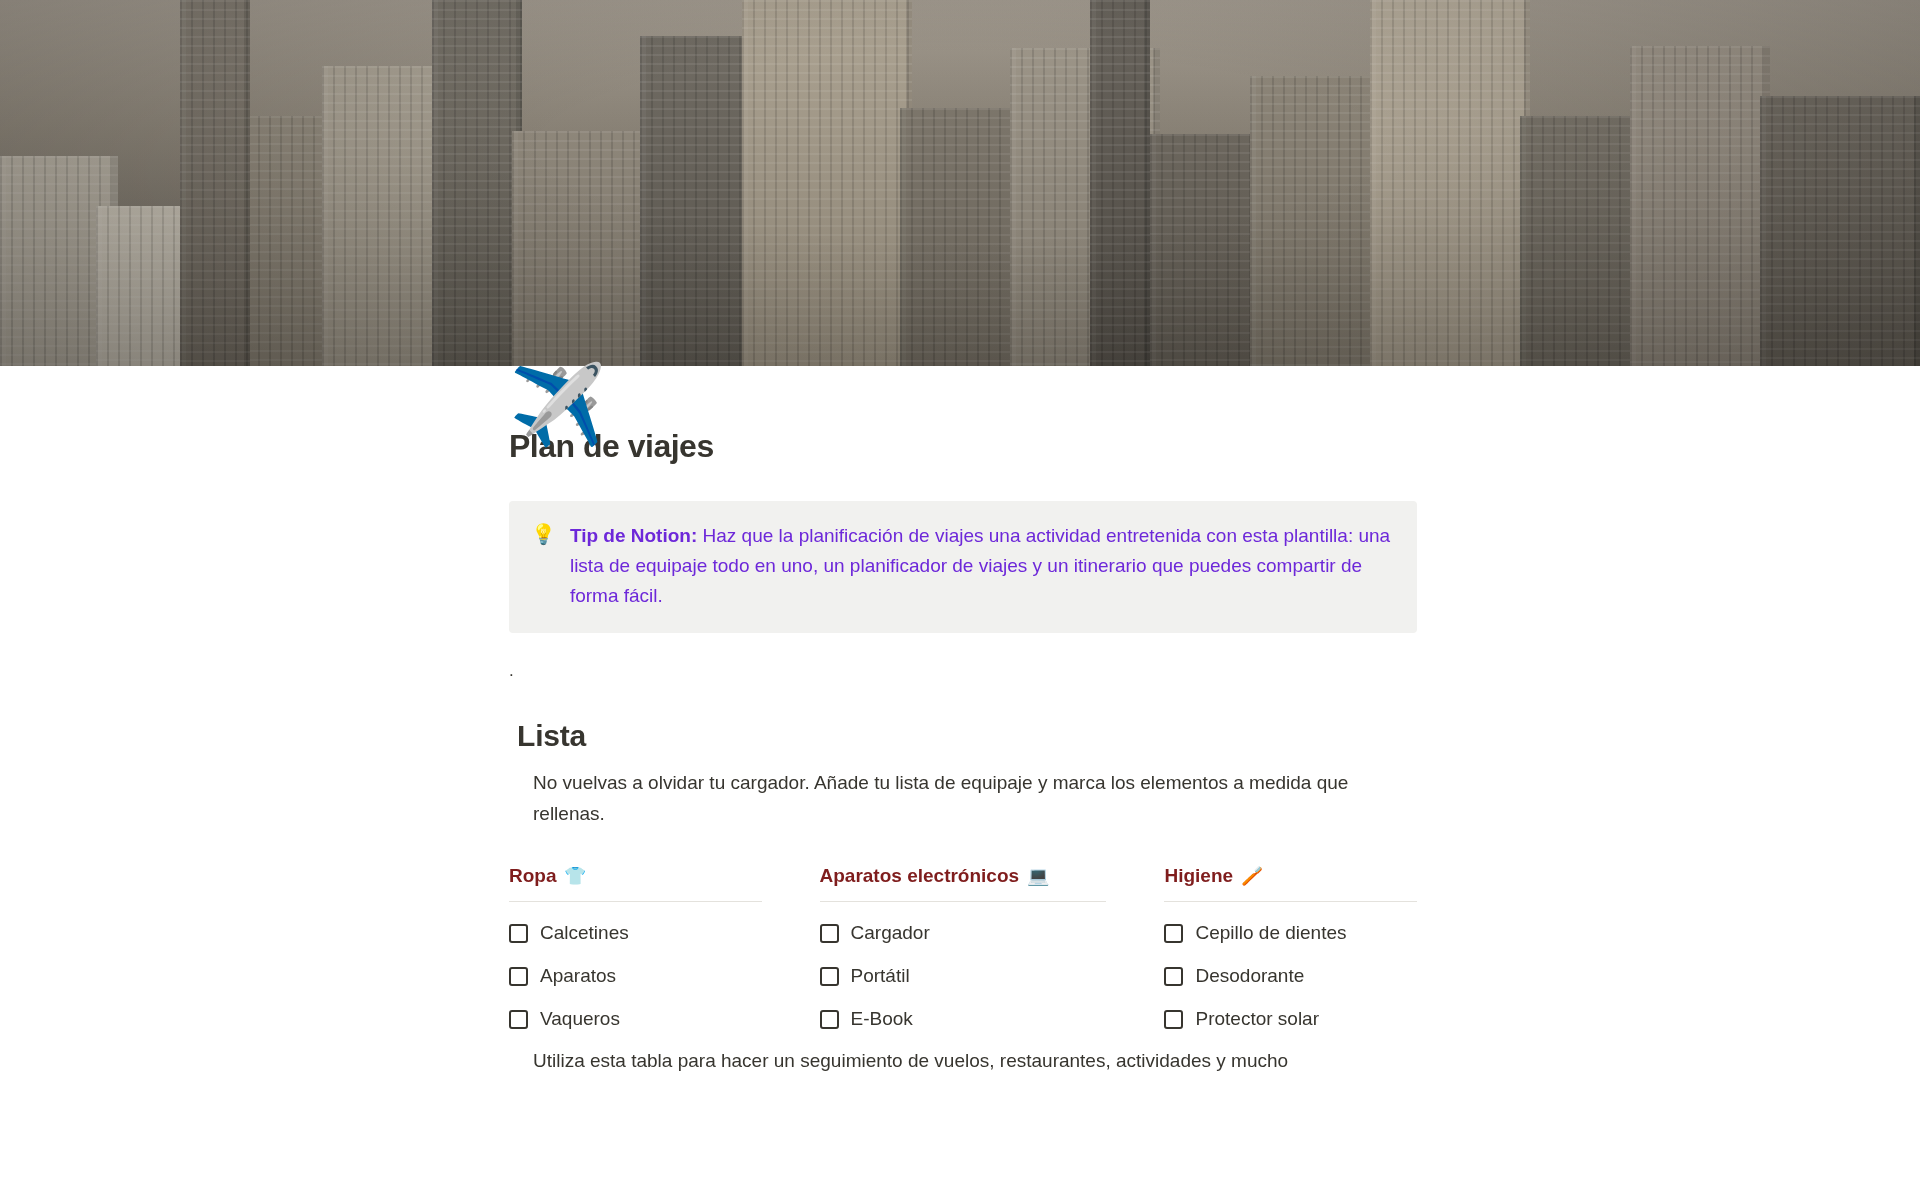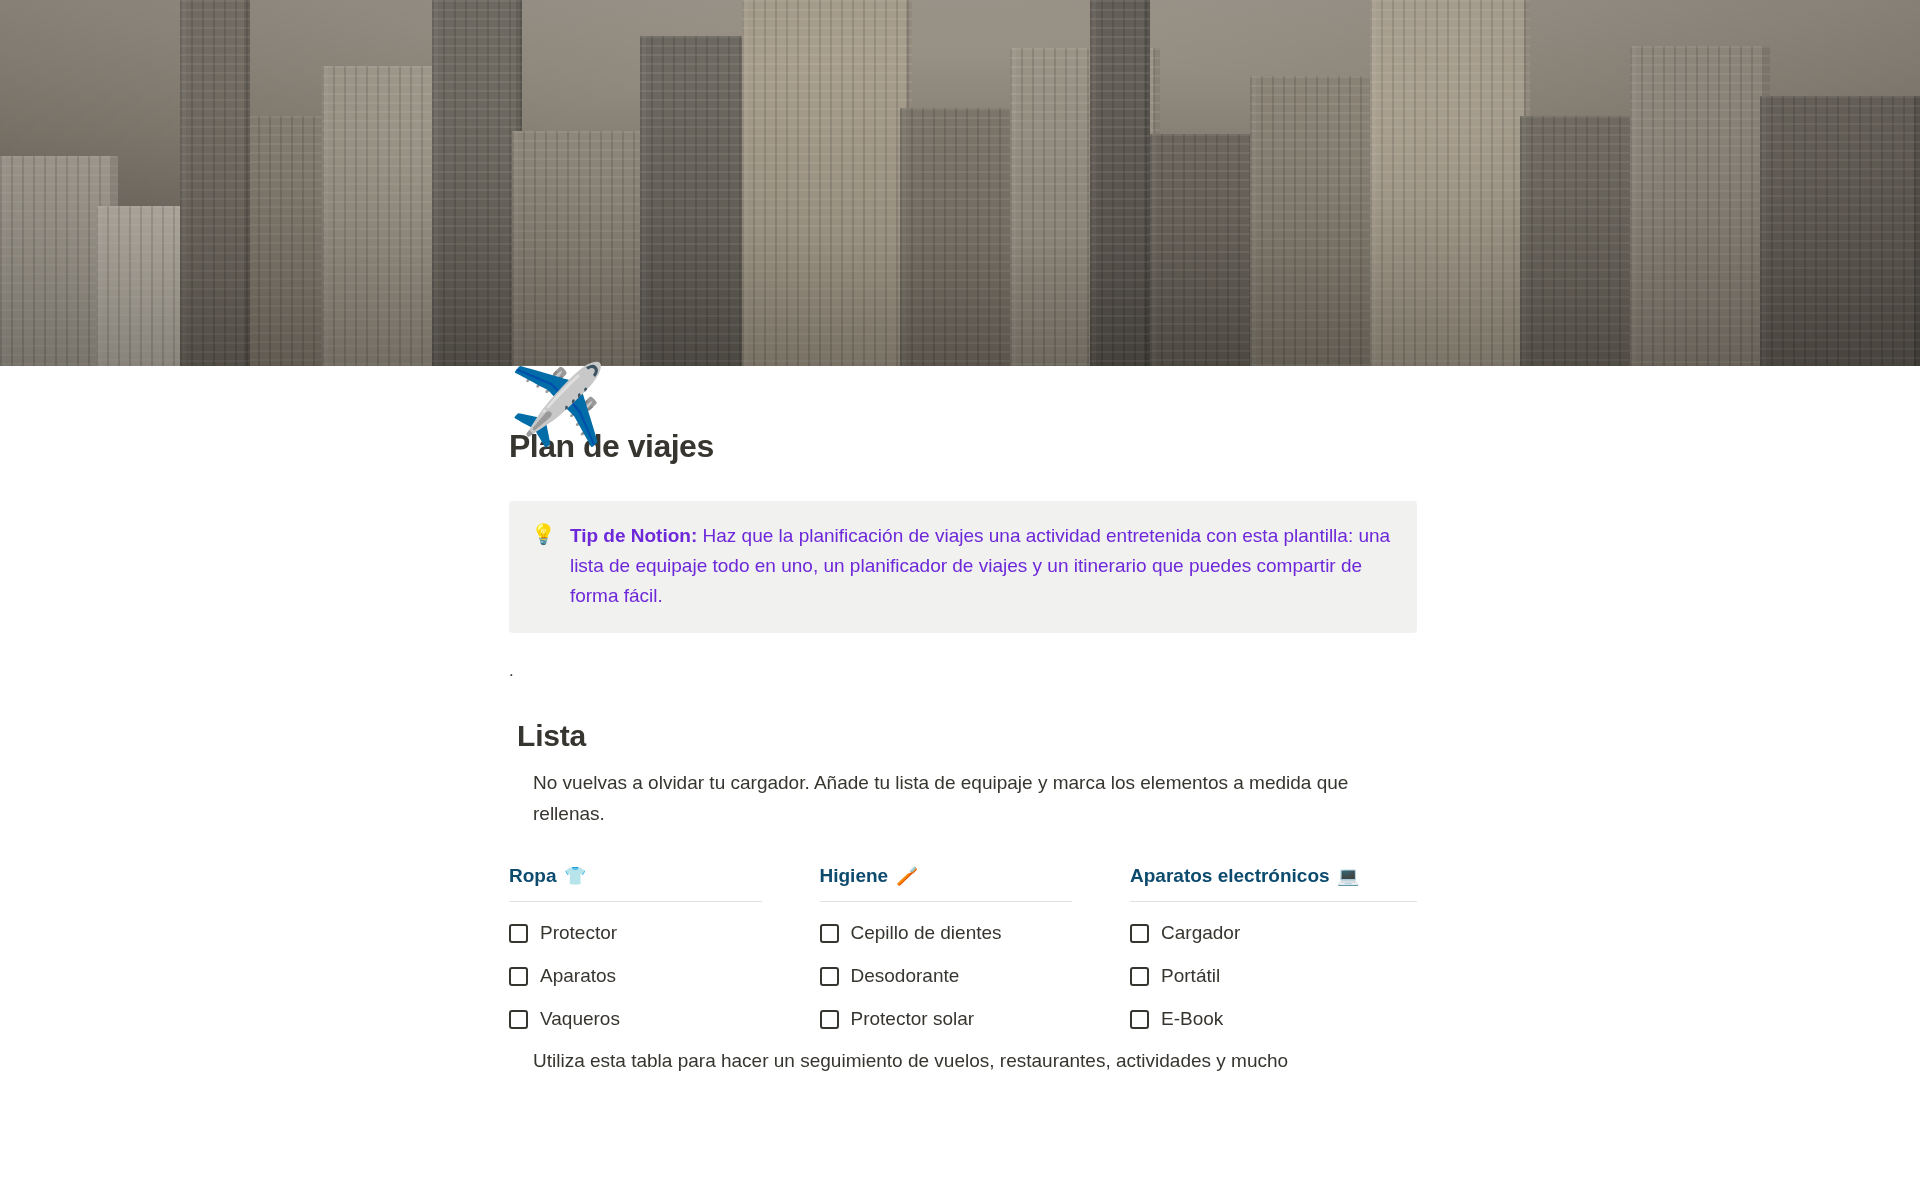--- a/index.html
+++ b/index.html
@@ -132,21 +132,21 @@
     display: flex;
     gap: 58px;
     margin-top: 36px;
   }
   .column { width: 264px; }
   .col-head {
     font-size: 19px;
     font-weight: 700;
     padding-bottom: 14px;
     border-bottom: 1px solid #e4e2dd;
-    color: #0c4a6e;
+    color: #7f1d1d;
     display: flex;
     align-items: center;
     gap: 8px;
   }
   .col-head .emoji { font-weight: 400; font-size: 18px; }
   .todo {
     display: flex;
     align-items: center;
     gap: 12px;
     margin-top: 19px;
@@ -215,29 +215,48 @@
 
     <div class="columns">
 
       <div class="column">
         <div class="col-head">
           <span>Ropa</span>
           <span class="emoji">👕</span>
         </div>
         <div class="todo">
           <span class="cbox"></span>
-          <span>Protector</span>
+          <span>Calcetines</span>
         </div>
         <div class="todo">
           <span class="cbox"></span>
           <span>Aparatos</span>
         </div>
         <div class="todo">
           <span class="cbox"></span>
           <span>Vaqueros</span>
+        </div>
+      </div>
+
+      <div class="column" style="width:300px;">
+        <div class="col-head">
+          <span>Aparatos electrónicos</span>
+          <span class="emoji">💻</span>
+        </div>
+        <div class="todo">
+          <span class="cbox"></span>
+          <span>Cargador</span>
+        </div>
+        <div class="todo">
+          <span class="cbox"></span>
+          <span>Portátil</span>
+        </div>
+        <div class="todo">
+          <span class="cbox"></span>
+          <span>E-Book</span>
         </div>
       </div>
 
       <div class="column">
         <div class="col-head">
           <span>Higiene</span>
           <span class="emoji">🪥</span>
         </div>
         <div class="todo">
           <span class="cbox"></span>
@@ -246,37 +265,18 @@
         <div class="todo">
           <span class="cbox"></span>
           <span>Desodorante</span>
         </div>
         <div class="todo">
           <span class="cbox"></span>
           <span>Protector solar</span>
         </div>
       </div>
 
-      <div class="column" style="width:300px;">
-        <div class="col-head">
-          <span>Aparatos electrónicos</span>
-          <span class="emoji">💻</span>
-        </div>
-        <div class="todo">
-          <span class="cbox"></span>
-          <span>Cargador</span>
-        </div>
-        <div class="todo">
-          <span class="cbox"></span>
-          <span>Portátil</span>
-        </div>
-        <div class="todo">
-          <span class="cbox"></span>
-          <span>E-Book</span>
-        </div>
-      </div>
-
     </div>
 
     <div class="section-desc">Utiliza esta tabla para hacer un seguimiento de vuelos, restaurantes, actividades y mucho</div>
 
   </div>
 </div>
 
 </body></html>

